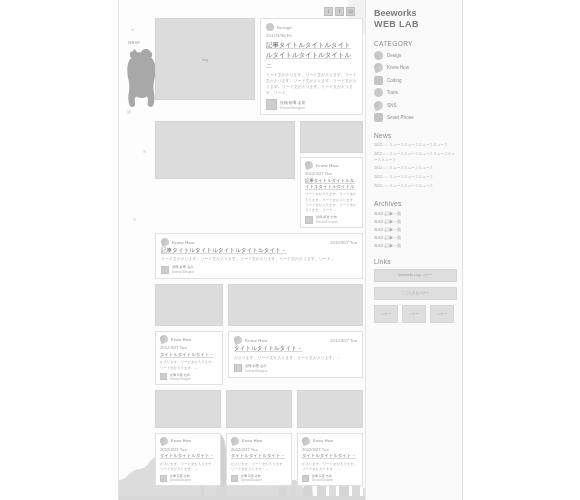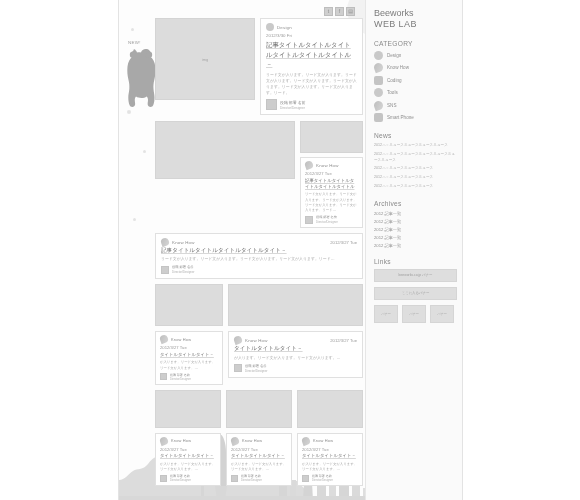--- a/index.html
+++ b/index.html
@@ -79,21 +79,21 @@
 
   .row { display: flex; gap: 5px; }
   .card-head { display:flex; justify-content: space-between; align-items:center; }
 
   
   #sidebar {
     position: absolute; left: 246px; top: 0; width: 99px; height: 500px;
     background: #fafafa; border-left: 1px solid #e6e6e6; z-index: 5;
     padding: 8px 7px 0 8px;
   }
-  #logo { font-size: 9px; color: #7c7c7c; font-weight: normal; line-height: 1.25; margin-bottom: 9px; }
+  #logo { font-size: 9px; color: #7c7c7c; font-weight: bold; line-height: 1.25; margin-bottom: 9px; }
   #logo .l2 { letter-spacing: .4px; }
   .sec-title {
     font-size: 6.6px; color: #8a8a8a; margin: 0 0 4px 0; letter-spacing: .3px;
   }
   .sec { margin-bottom: 10px; }
   .cat-item { display: flex; align-items: center; gap: 4px; margin-bottom: 3.5px; cursor: pointer; }
   .cat-item .lbl { font-size: 4.6px; color: #8e8e8e; }
   .cat-ico.big { width: 9px; height: 9px; }
   .news-item { font-size: 3.6px; color: #a5a5a5; line-height: 1.6; margin-bottom: 3px; cursor:pointer; }
   .arch-item { font-size: 4.2px; color: #8f8f8f; margin-bottom: 3px; cursor:pointer; }

